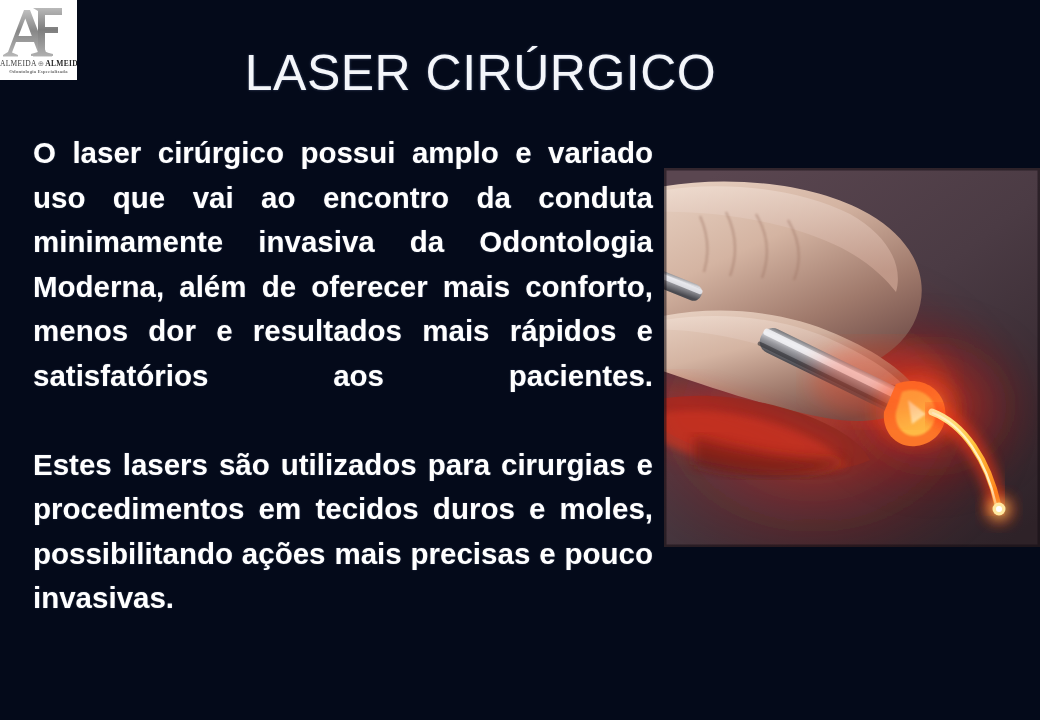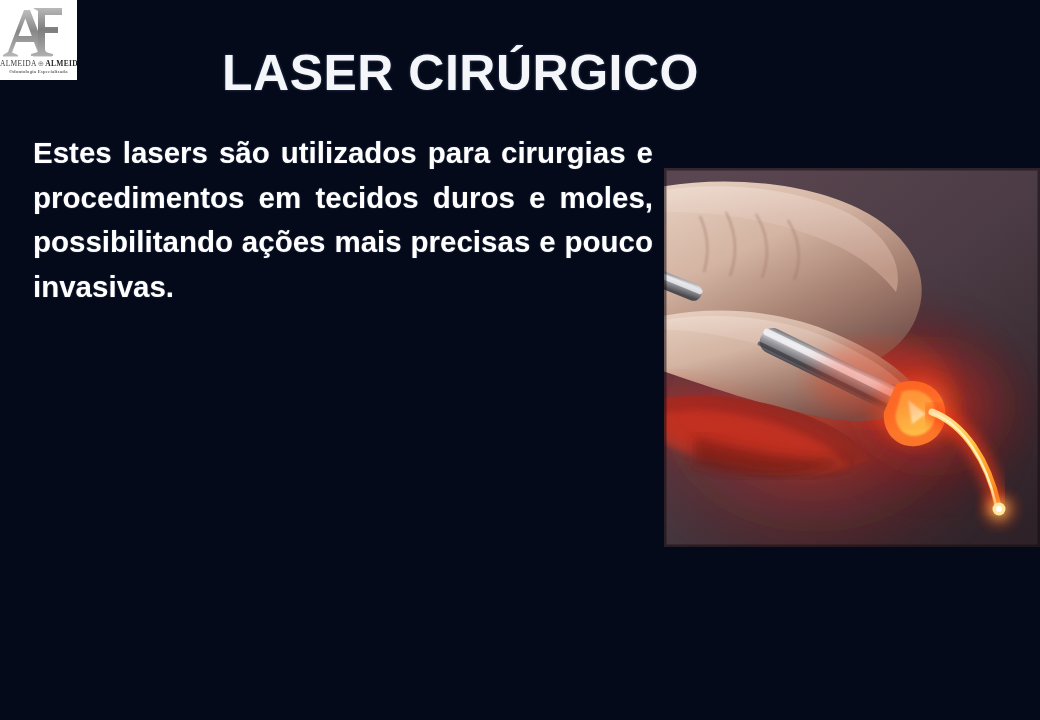--- a/index.html
+++ b/index.html
@@ -64,24 +64,25 @@
   }
 
   
   #title {
     position: absolute;
     left: 0;
     top: 44px;
     width: 921px;
     text-align: center;
     font-size: 50px;
-    font-weight: 700;
+    font-weight: 400;
     color: #f4f6fa;
     letter-spacing: 0.5px;
     text-shadow: 0 0 3px rgba(180,200,255,0.30);
+    padding-left: 20px;
   }
 
   
   #body-copy {
     position: absolute;
     left: 33px;
     top: 131px;
     width: 620px;
     font-size: 29.5px;
     font-weight: bold;
@@ -131,20 +132,21 @@
     </svg>
     <div id="logo-name">
       <span>ALMEIDA</span><span class="sep">⊕</span><span class="fh">ALMEIDA</span>
     </div>
     <div id="logo-tagline">Odontologia Especializada</div>
   </div>
 
   <div id="title">LASER CIRÚRGICO</div>
 
   <div id="body-copy">
+    <p class="just">O laser cirúrgico possui amplo e variado uso que vai ao encontro da conduta minimamente invasiva da Odontologia Moderna, além de oferecer mais conforto, menos dor e resultados mais rápidos e satisfatórios aos pacientes.</p>
     <p class="just">Estes lasers são utilizados para cirurgias e procedimentos em tecidos duros e moles, possibilitando ações mais precisas e pouco invasivas.</p>
   </div>
 
   <div id="photo">
     <svg width="376" height="379" viewBox="0 0 376 379" xmlns="http://www.w3.org/2000/svg">
       <defs>
         <linearGradient id="bgGrad" x1="0.15" y1="0" x2="0.9" y2="1">
           <stop offset="0%" stop-color="#5a4650"></stop>
           <stop offset="45%" stop-color="#4b3b44"></stop>
           <stop offset="100%" stop-color="#2e2228"></stop>

